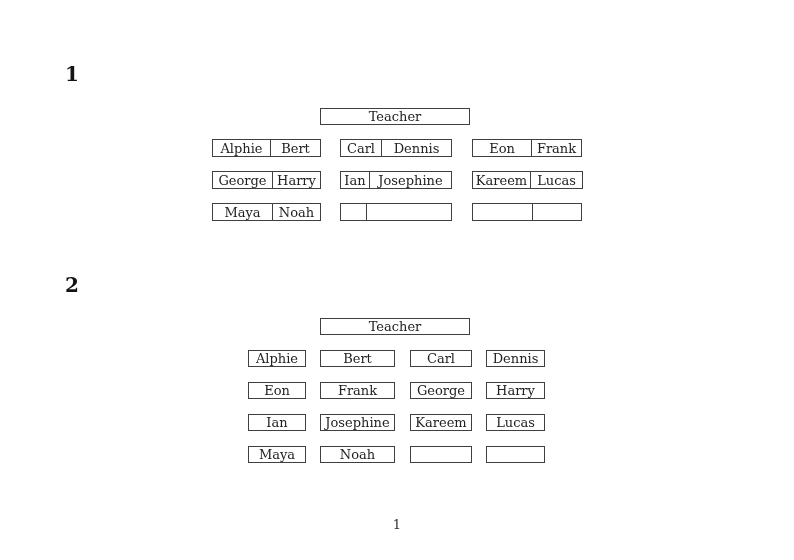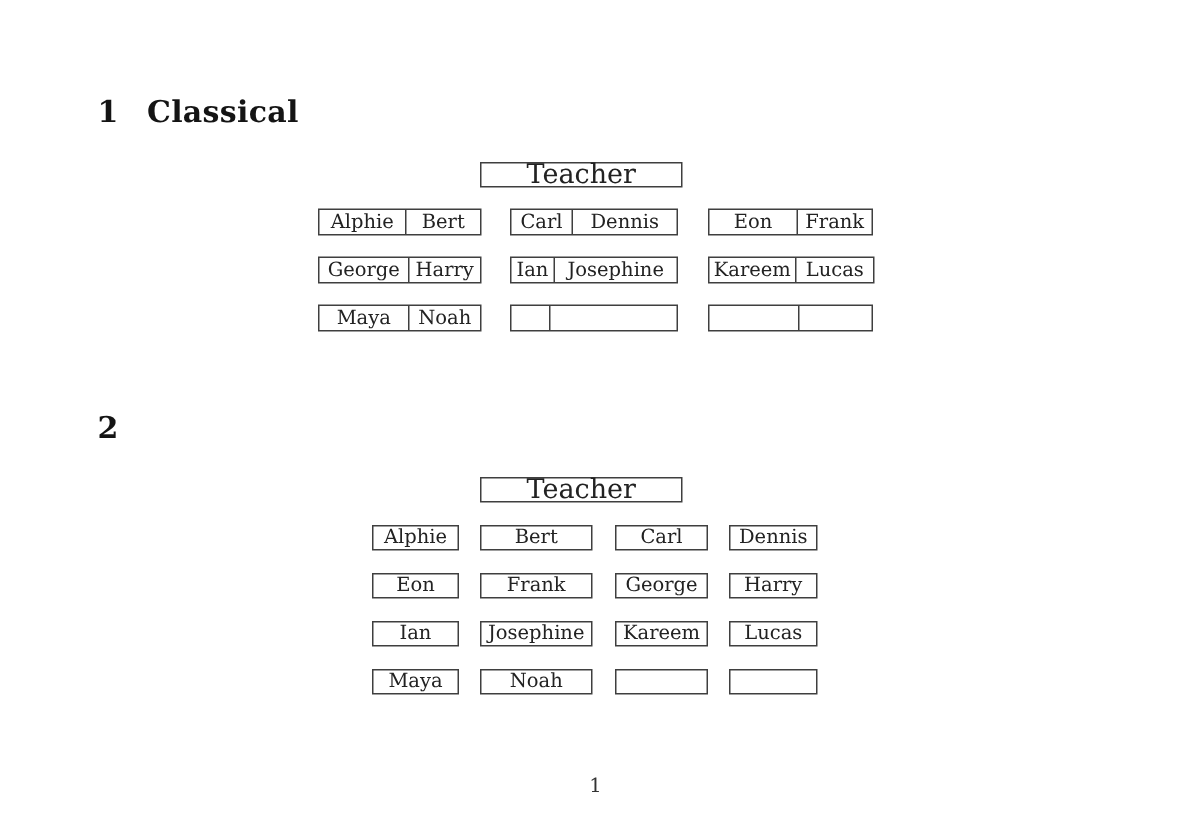--- a/index.html
+++ b/index.html
@@ -25,27 +25,27 @@
     color: #141414;
     letter-spacing: 0.2px;
   }
   .heading .num {
     display: inline-block;
     width: 33px;
   }
   .teacher-box {
     position: absolute;
     box-sizing: border-box;
-    width: 135px;
+    width: 150px;
     height: 17px;
     border: 1px solid #3f3f3f;
     display: flex;
     align-items: flex-end;
     justify-content: center;
-    font-size: 18px;
+    font-size: 13px;
     line-height: 15px;
     color: #222222;
     background: #ffffff;
   }
   .desk {
     position: absolute;
     box-sizing: border-box;
     height: 18px;
     border: 1px solid #3f3f3f;
     display: flex;
@@ -92,21 +92,20 @@
     color: #333333;
   }
 </style>
 </head>
 <body>
 
 <div class="page">
 
   <div class="heading" style="left:65px; top:62px;">
     <span class="num">1</span>
-    <span class="ttl">Classical</span>
   </div>
 
   <div class="teacher-box" style="left:320px; top:108px;">
     <span>Teacher</span>
   </div>
 
   <div class="desk" style="left:212px; top:139px; width:109px;">
     <span class="cell c1" style="width:57px">Alphie</span>
     <span class="cell c2">Bert</span>
   </div>

